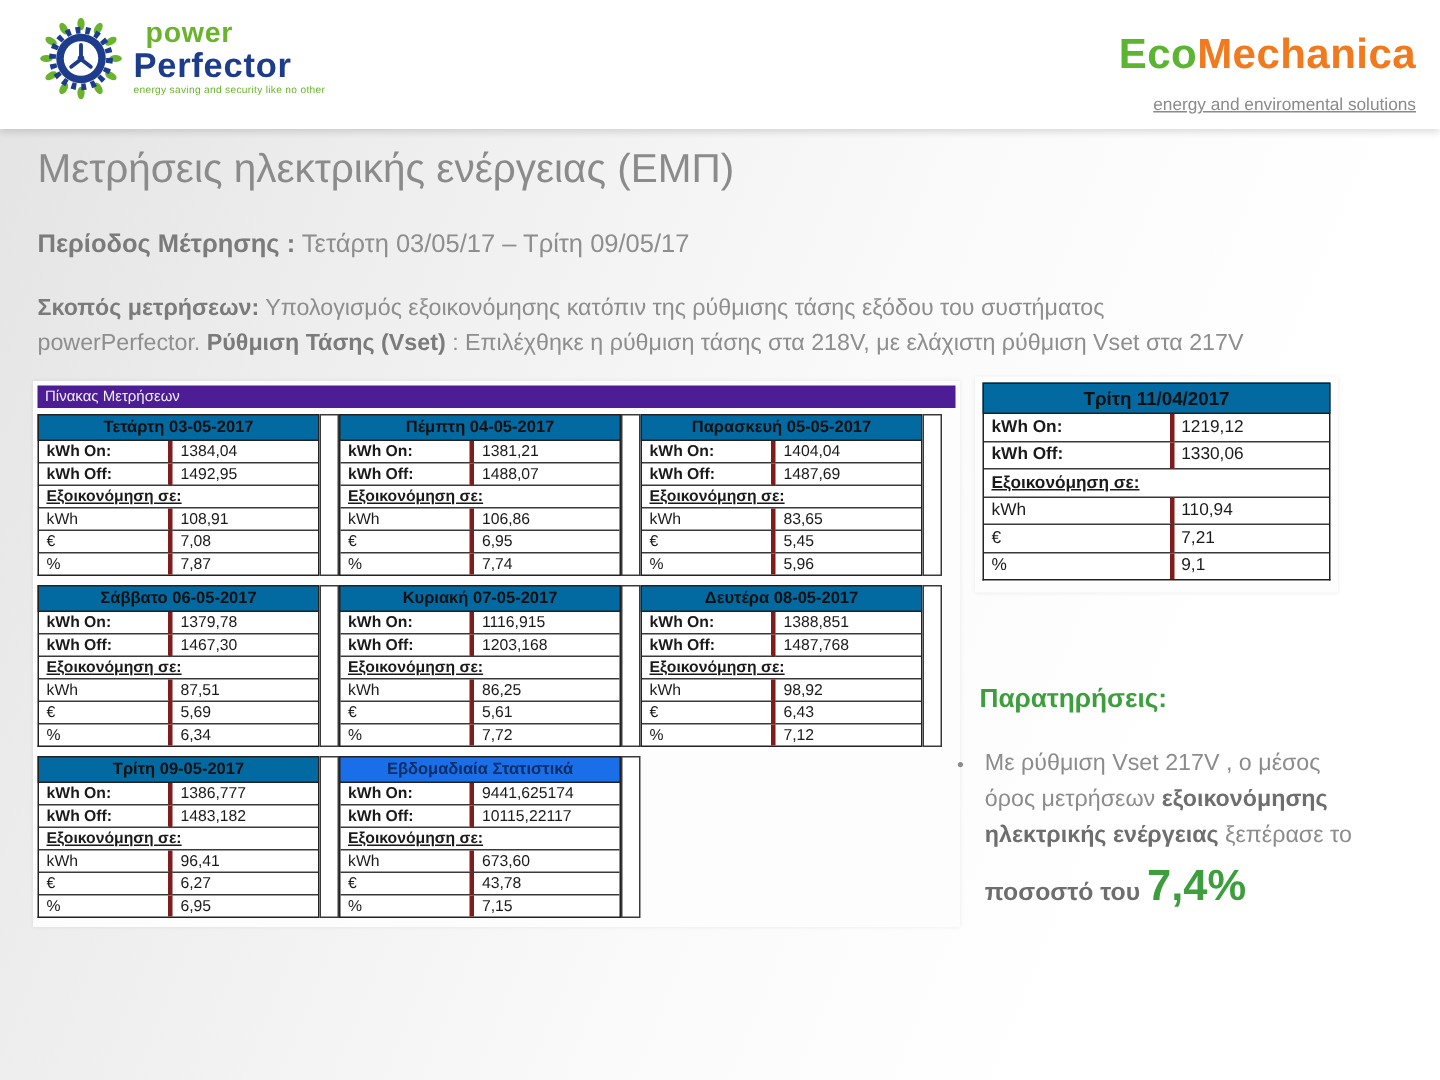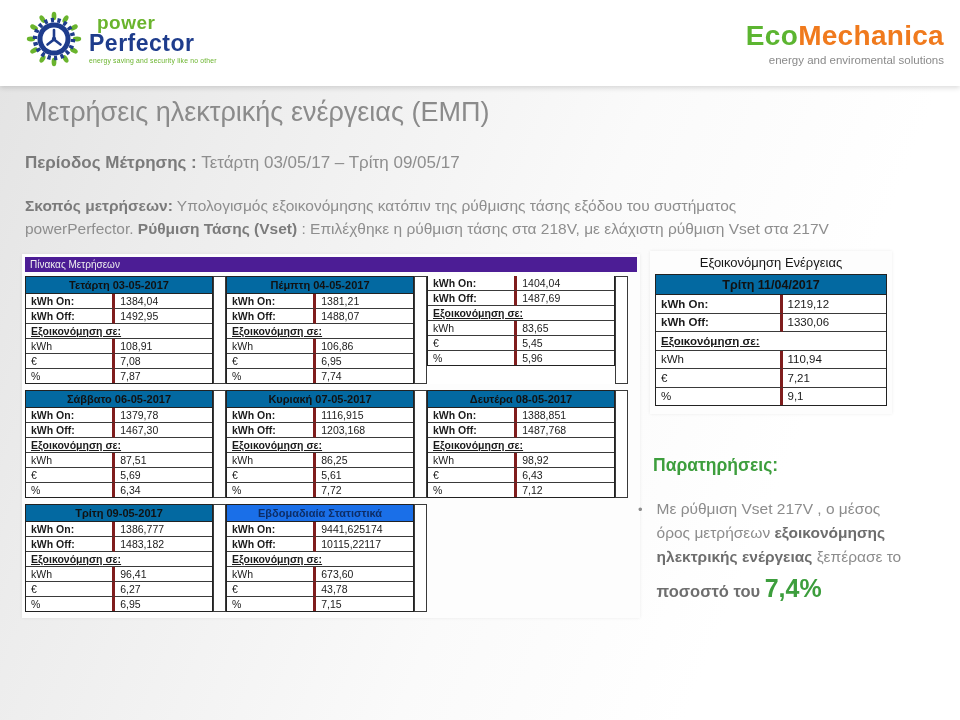--- a/index.html
+++ b/index.html
@@ -11,21 +11,21 @@
     box-shadow:0 2px 5px rgba(0,0,0,.14);}
   .pp{position:absolute;left:26px;top:11px;display:flex;align-items:center;gap:7px;}
   .pp-text{display:flex;flex-direction:column;line-height:1;}
   .pp-power{color:#6ab42d;font-weight:bold;font-size:19px;letter-spacing:.5px;margin-left:8px;}
   .pp-perf{color:#1e3c8c;font-weight:bold;font-size:23px;letter-spacing:.5px;}
   .pp-tag{color:#6ab42d;font-size:6.8px;margin-top:3px;letter-spacing:.2px;}
   .eco{position:absolute;right:16px;top:22px;text-align:right;line-height:1;}
   .eco-name{font-size:28px;font-weight:bold;letter-spacing:.3px;}
   .eco-green{color:#5cb531;}
   .eco-orange{color:#f07a1d;}
-  .eco-tag{color:#8a8a8a;font-size:11.5px;margin-top:5px;}
+  .eco-tag{color:#8a8a8a;font-size:11.5px;margin-top:15px;text-decoration:underline;}
   
   .title{position:absolute;left:25px;top:97px;font-size:27px;color:#8b8b8b;}
   .period{position:absolute;left:25px;top:153px;font-size:17px;color:#8e8e8e;}
   .period b{color:#7b7b7b;}
   .purpose{position:absolute;left:25px;top:194px;width:912px;font-size:15.5px;
     line-height:1.5;color:#8e8e8e;}
   .purpose b{color:#7b7b7b;}
   
   .scan{position:absolute;left:22px;top:254px;width:612px;background:#fdfdfd;padding:3px 3px 6px 3px;
     box-shadow:0 0 3px rgba(0,0,0,.08);}
@@ -53,21 +53,21 @@
   .stable .dt-head{height:19px;font-size:12.5px;}
   .stable .dt-cell{height:17.5px;font-size:11.5px;}
   .stable .dt-grid{grid-template-columns:55% 45%;}
   
   .notes-h{position:absolute;left:653px;top:455px;font-size:17.5px;font-weight:bold;color:#3d9e3d;text-align:center;}
   .bullet{position:absolute;left:638px;top:497px;width:292px;display:flex;gap:14px;}
   .bullet .dot{color:#8c8c8c;font-size:13px;line-height:1;margin-top:6px;}
   .btext{font-size:15.5px;line-height:1.55;color:#8c8c8c;width:258px;}
   .btext .bseg{font-weight:bold;color:#6e6e6e;}
   .btext .bbig{font-weight:bold;color:#6e6e6e;font-size:16.5px;}
-  .btext .pct{font-weight:bold;color:#3d9e3d;font-size:25px;}
+  .btext .pct{font-weight:bold;color:#3d9e3d;font-size:29px;}
 </style>
 </head>
 <body>
 
 <div class="slide">
 
   <div class="hdr">
     <div class="pp">
       <svg width="56" height="56" viewBox="0 0 56 56">
         <g fill="#6ab42d">
@@ -147,20 +147,21 @@
           <div class="dt-cell val">106,86</div>
           <div class="dt-cell lbl">€</div>
           <div class="dt-cell val">6,95</div>
           <div class="dt-cell lbl">%</div>
           <div class="dt-cell val">7,74</div>
         </div>
       </div>
       <div class="sep"></div>
 
       <div class="dtable">
+        <div class="dt-head">Παρασκευή 05-05-2017</div>
         <div class="dt-grid">
           <div class="dt-cell lbl b">kWh On:</div>
           <div class="dt-cell val">1404,04</div>
           <div class="dt-cell lbl b">kWh Off:</div>
           <div class="dt-cell val">1487,69</div>
           <div class="dt-cell span">Εξοικονόμηση σε:</div>
           <div class="dt-cell lbl">kWh</div>
           <div class="dt-cell val">83,65</div>
           <div class="dt-cell lbl">€</div>
           <div class="dt-cell val">5,45</div>
@@ -258,21 +259,20 @@
           <div class="dt-cell val">7,15</div>
         </div>
       </div>
       <div class="sep"></div>
       <div class="blank"></div>
       <div class="blank"></div>
     </div>
   </div>
 
   <div class="sscan">
-    <div class="st-title">Εξοικονόμηση Ενέργειας</div>
     <div class="dtable stable">
       <div class="dt-head">Τρίτη 11/04/2017</div>
       <div class="dt-grid">
         <div class="dt-cell lbl b">kWh On:</div>
         <div class="dt-cell val">1219,12</div>
         <div class="dt-cell lbl b">kWh Off:</div>
         <div class="dt-cell val">1330,06</div>
         <div class="dt-cell span">Εξοικονόμηση σε:</div>
         <div class="dt-cell lbl">kWh</div>
         <div class="dt-cell val">110,94</div>

